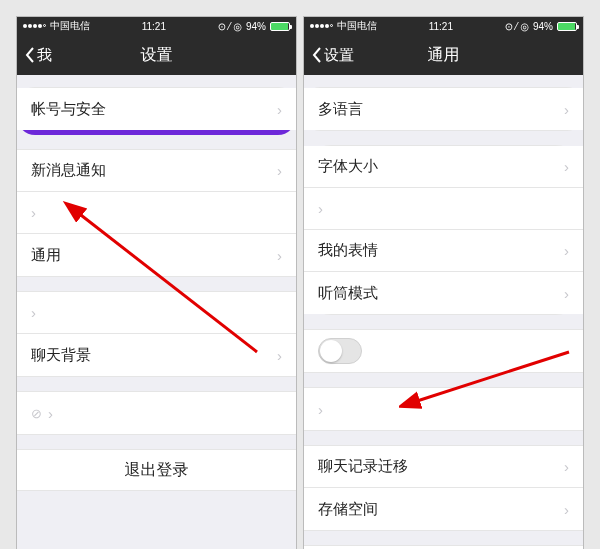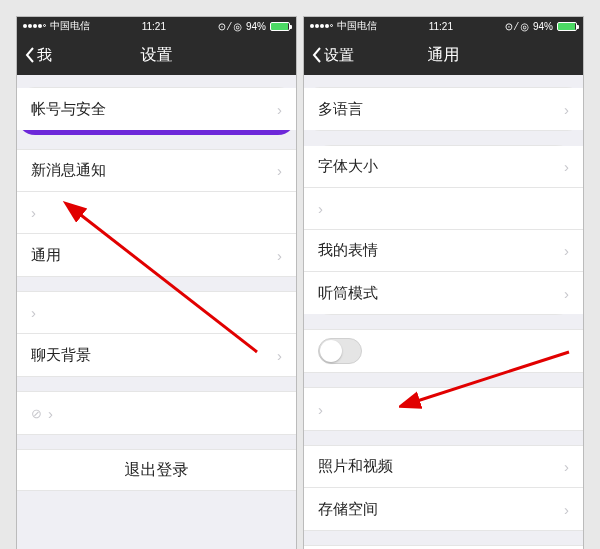--- a/index.html
+++ b/index.html
@@ -292,21 +292,21 @@
       </div>
 
       <div class="group" style="border-top:1px solid #e5e5e5;border-bottom:1px solid #e5e5e5;">
         <div class="cell">
           <span class="chev">›</span>
         </div>
       </div>
 
       <div class="group" style="border-top:1px solid #e5e5e5;border-bottom:1px solid #e5e5e5;">
         <div class="cell">
-          <span class="label">照片和视频</span>
+          <span class="label">聊天记录迁移</span>
           <span class="chev">›</span>
         </div>
         <div class="cell">
           <span class="label">存储空间</span>
           <span class="chev">›</span>
         </div>
       </div>
 
       <div class="btn-cell" style="border-top:1px solid #e5e5e5;border-bottom:1px solid #e5e5e5;">
         

